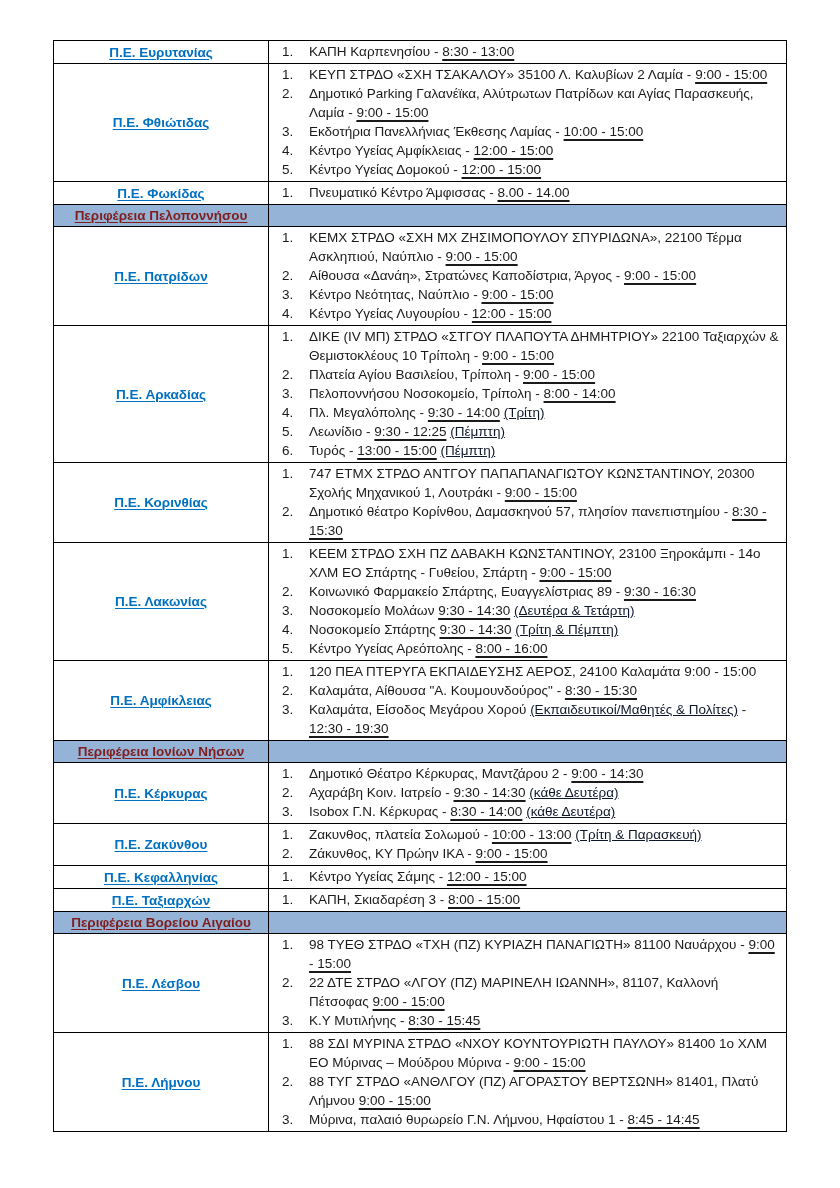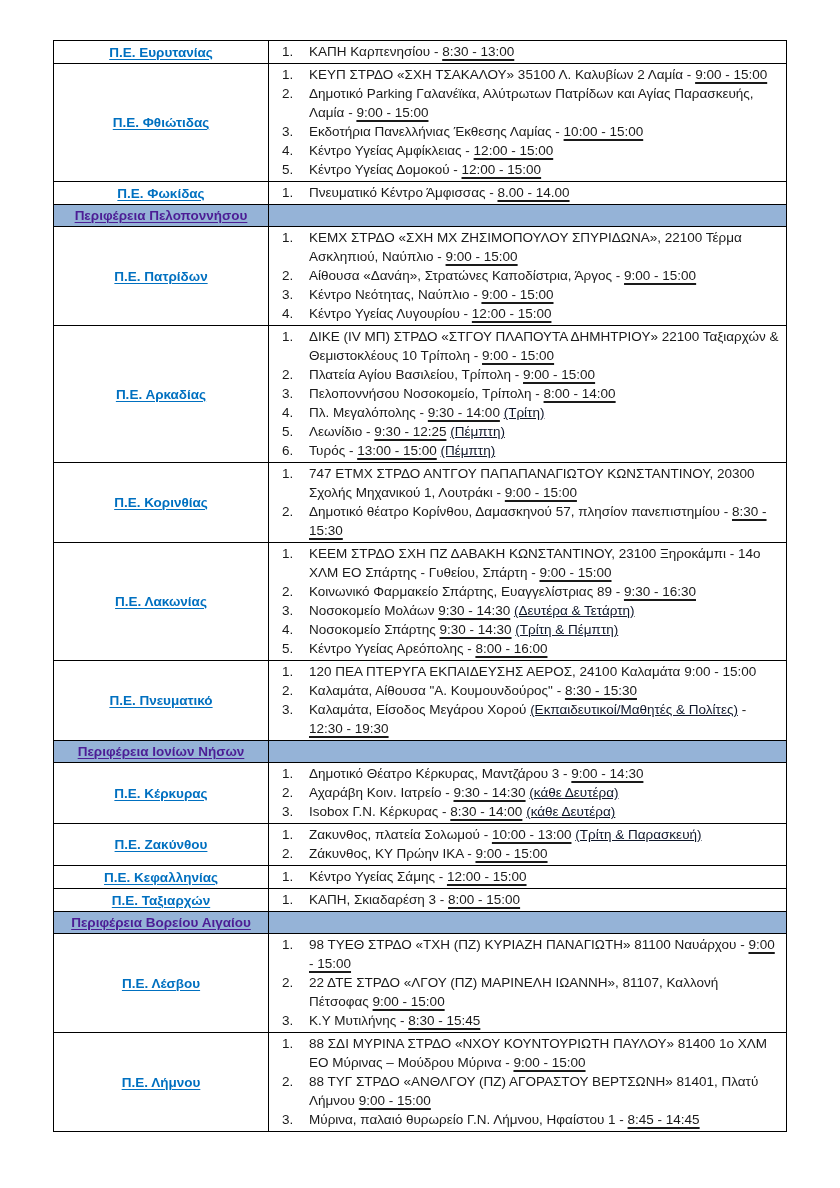--- a/index.html
+++ b/index.html
@@ -31,21 +31,21 @@
     color:#0070C0;
     font-weight:bold;
     text-decoration:underline;
     text-decoration-thickness:1.4px;
     text-underline-offset:2px;
     white-space:nowrap;
   }
   td.section-cell{background:#95B3D7;text-align:center;padding:1px 2px;}
   td.section-empty{background:#95B3D7;}
   .section-label{
-    color:#4c1d95;
+    color:#7f1d1d;
     font-weight:bold;
     text-decoration:underline;
     text-decoration-thickness:1.4px;
     text-underline-offset:2px;
     white-space:nowrap;
   }
   .items{padding:1px 6px 2px 13px;}
   .item{display:flex;align-items:flex-start;}
   .num{flex:0 0 27px;}
   .txt{flex:1 1 auto;min-width:0;}
@@ -209,21 +209,21 @@
                 <span class="txt"><span>Νοσοκομείο Σπάρτης </span><span class="seg-u">9:30 - 14:30</span><span> </span><span class="seg-r">(Τρίτη &amp; Πέμπτη)</span></span>
               </div>
               <div class="item">
                 <span class="num">5.</span>
                 <span class="txt"><span>Κέντρο Υγείας Αρεόπολης - </span><span class="seg-u">8:00 - 16:00</span></span>
               </div>
             </div>
           </td>
         </tr>
         <tr>
-          <td class="region-cell"><span class="region-label">Π.Ε. Πνευματικό</span></td>
+          <td class="region-cell"><span class="region-label">Π.Ε. Αμφίκλειας</span></td>
           <td>
             <div class="items">
               <div class="item">
                 <span class="num">1.</span>
                 <span class="txt"><span>120 ΠΕΑ ΠΤΕΡΥΓΑ ΕΚΠΑΙΔΕΥΣΗΣ ΑΕΡΟΣ, 24100 Καλαμάτα 9:00 - 15:00</span></span>
               </div>
               <div class="item">
                 <span class="num">2.</span>
                 <span class="txt"><span>Καλαμάτα, Αίθουσα "Α. Κουμουνδούρος" - </span><span class="seg-u">8:30 - 15:30</span></span>
               </div>
@@ -237,21 +237,21 @@
         <tr>
           <td class="section-cell"><span class="section-label">Περιφέρεια Ιονίων Νήσων</span></td>
           <td class="section-empty"></td>
         </tr>
         <tr>
           <td class="region-cell"><span class="region-label">Π.Ε. Κέρκυρας</span></td>
           <td>
             <div class="items">
               <div class="item">
                 <span class="num">1.</span>
-                <span class="txt"><span>Δημοτικό Θέατρο Κέρκυρας, Μαντζάρου 3 - </span><span class="seg-u">9:00 - 14:30</span></span>
+                <span class="txt"><span>Δημοτικό Θέατρο Κέρκυρας, Μαντζάρου 2 - </span><span class="seg-u">9:00 - 14:30</span></span>
               </div>
               <div class="item">
                 <span class="num">2.</span>
                 <span class="txt"><span>Αχαράβη Κοιν. Ιατρείο - </span><span class="seg-u">9:30 - 14:30</span><span> </span><span class="seg-r">(κάθε Δευτέρα)</span></span>
               </div>
               <div class="item">
                 <span class="num">3.</span>
                 <span class="txt"><span>Isobox Γ.Ν. Κέρκυρας - </span><span class="seg-u">8:30 - 14:00</span><span> </span><span class="seg-r">(κάθε Δευτέρα)</span></span>
               </div>
             </div>

